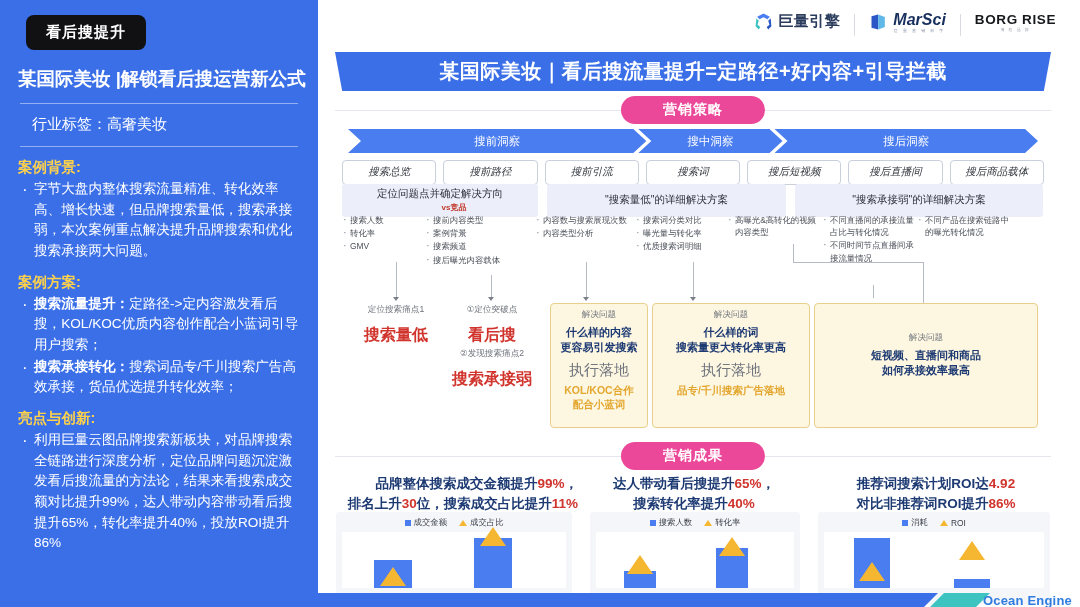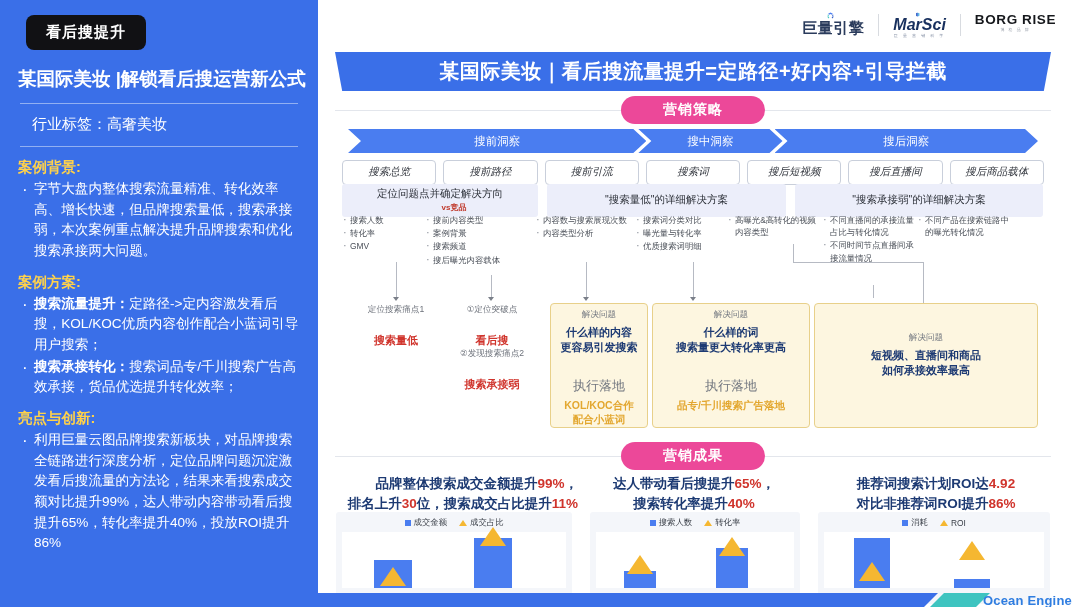--- a/index.html
+++ b/index.html
@@ -69,21 +69,21 @@
   
   #right {
     position: absolute; left: 318px; top: 0;
     width: 762px; height: 607px;
     background: #ffffff;
   }
   #logo-bar {
     position: absolute; right: 10px; top: 10px;
     display: flex; align-items: center; height: 30px;
   }
-  .logo-cell { display: flex; align-items: center; padding: 0 14px; height: 26px; flex-direction: column; }
+  .logo-cell { display: flex; align-items: flex-start; padding: 0 14px; height: 26px; }
   .logo-div { width: 1px; height: 22px; background: #d8dbe0; }
   .je-mark { width: 19px; height: 19px; margin-right: 5px; }
   .je-text { font-size: 15px; font-weight: bold; color: #2a3b5c; letter-spacing: .5px; }
   .ms-mark { width: 20px; height: 20px; margin-right: 4px; }
   .ms-text { font-size: 16px; font-weight: bold; color: #18305e; font-style: italic; line-height: 1; }
   .ms-sub { font-size: 4px; color: #8a94a8; letter-spacing: 2px; text-align: center; }
   .brt { font-size: 13.5px; font-weight: bold; color: #16181c; letter-spacing: .6px; }
   .brs { font-size: 4px; color: #9aa0ab; letter-spacing: 1.5px; text-align: center; }
 
   
@@ -155,31 +155,31 @@
   .connh { position: absolute; height: 1px; background: #b6bac3; }
   .arrowdn {
     position: absolute; width: 0; height: 0;
     border-left: 3px solid transparent; border-right: 3px solid transparent;
     border-top: 4px solid #7a7f89;
   }
 
   
   .pp { position: absolute; text-align: center; }
   .pp .cap { font-size: 8.6px; color: #6d727b; }
-  .pp .val { font-size: 11px; font-weight: bold; color: #d0342c; margin-top: 17px; }
+  .pp .val { font-size: 16px; font-weight: bold; color: #d0342c; margin-top: 9px; }
 
   
   .ybox {
     position: absolute;
     background: #fdf6e0; border: 1px solid #e8d08a; border-radius: 4px;
     text-align: center; padding-top: 5px;
   }
   .ybox .cap { font-size: 8.6px; color: #71767f; }
   .ybox .q { font-size: 11px; font-weight: bold; color: #1d3a73; margin-top: 4px; line-height: 1.35; }
-  .ybox .cap2 { font-size: 13px; color: #71767f; margin-top: 22px; }
+  .ybox .cap2 { font-size: 15px; color: #71767f; margin-top: 6px; }
   .ybox .act { font-size: 10.5px; font-weight: bold; color: #e3a72f; margin-top: 3px; line-height: 1.35; }
 
   
   .res-head { position: absolute; text-align: center; font-size: 13.5px; font-weight: bold; color: #1d3a73; line-height: 1.45; }
   .res-head b { color: #d0342c; }
   .chartbox { position: absolute; background: #f4f6fa; border-radius: 3px; }
   .legend { display: flex; justify-content: center; gap: 12px; padding-top: 5px; font-size: 8.4px; color: #3b4049; }
   .lgi { display: flex; align-items: center; gap: 3px; }
   .sq { width: 6px; height: 6px; background: #4a7df0; }
   .tri { width: 0; height: 0; border-left: 4px solid transparent; border-right: 4px solid transparent; border-bottom: 6px solid #f5b731; }

